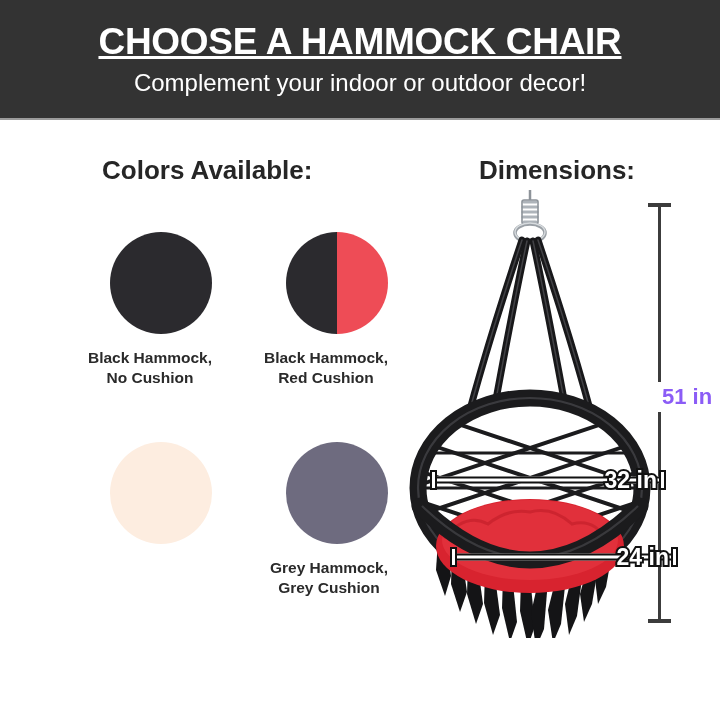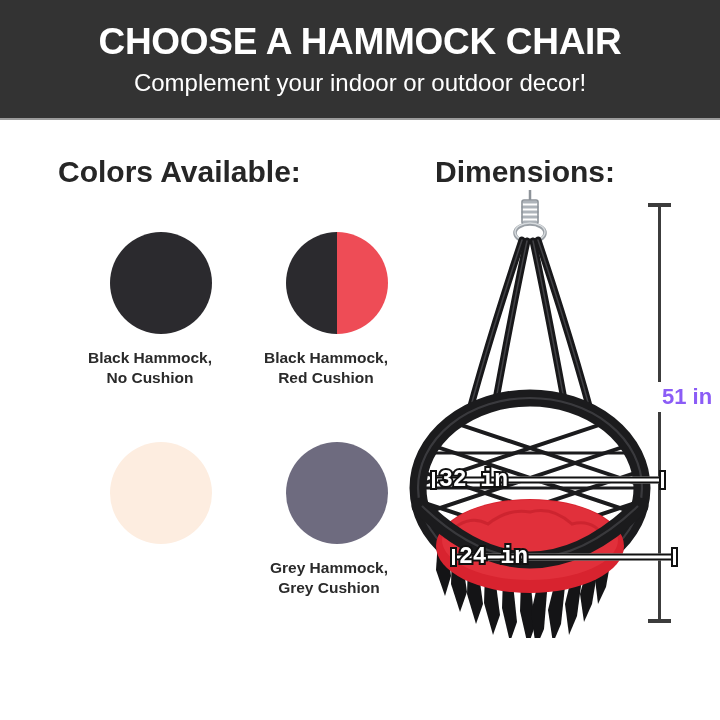--- a/index.html
+++ b/index.html
@@ -33,44 +33,46 @@
     justify-content: center;
   }
   .header-title {
     color: #ffffff;
     font-size: 37px;
     font-weight: bold;
     letter-spacing: -0.3px;
     line-height: 1.05;
     margin: 0 0 8px 0;
     white-space: nowrap;
+    text-decoration: underline;
   }
   .header-subtitle {
     color: #ffffff;
     font-size: 24px;
     font-weight: normal;
     line-height: 1.05;
     margin: 0;
     white-space: nowrap;
   }
   .header-rule {
     position: absolute;
     left: 0; top: 118px;
     width: 720px;
     height: 2px;
     background: #9b9b9b;
   }
 
   
   .section-heading {
     position: absolute;
-    font-size: 30px;
+    font-size: 26px;
     font-weight: bold;
     color: #262626;
     white-space: nowrap;
+    margin-left: 44px;
   }
   #colors-heading { left: 58px; top: 155px; }
   #dimensions-heading { left: 435px; top: 155px; }
 
   
   .swatch-grid {
     position: absolute;
     left: 36px;
     top: 232px;
     width: 352px;
@@ -151,22 +153,21 @@
     color: #8b5cf6;
     background: #ffffff;
     padding: 2px 4px;
     white-space: nowrap;
   }
 
   .dim-h {
     position: absolute;
     display: flex;
     align-items: center;
-    justify-content: flex-start;
-    font-family: Liberation Mono, monospace;
+    justify-content: flex-end;
   }
   .dim-h-bar {
     position: absolute;
     left: 0; top: 50%;
     transform: translateY(-50%);
     width: 100%;
     height: 7px;
     background: #ffffff;
     border-top: 2px solid #111111;
     border-bottom: 2px solid #111111;

